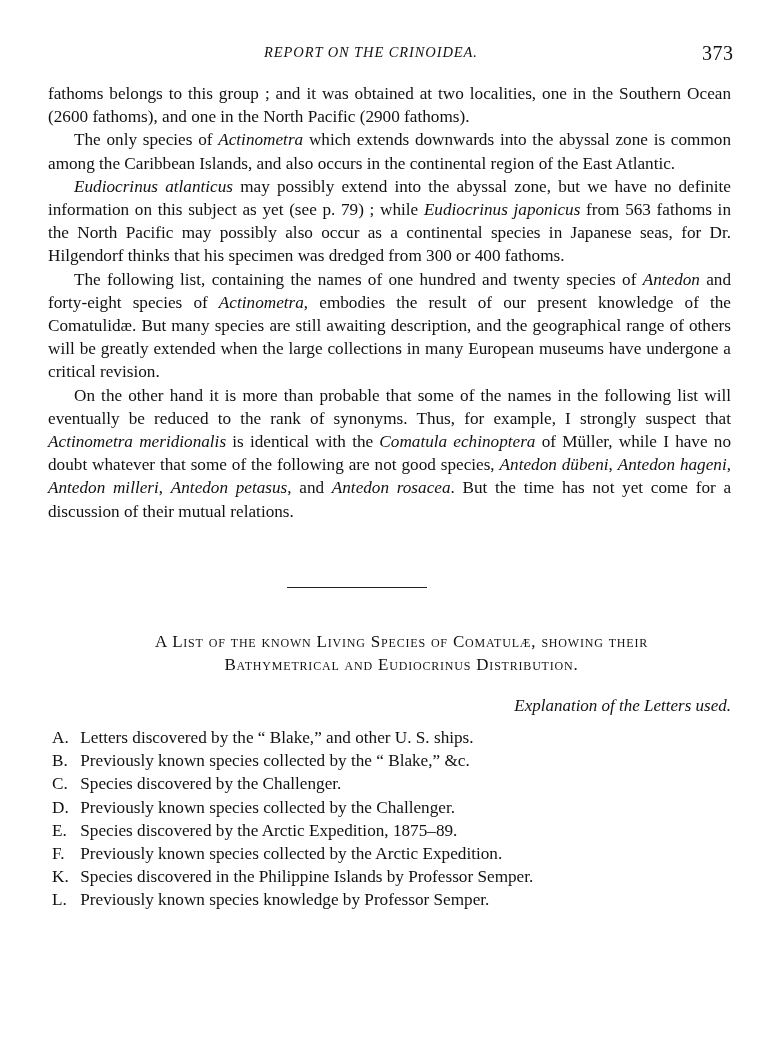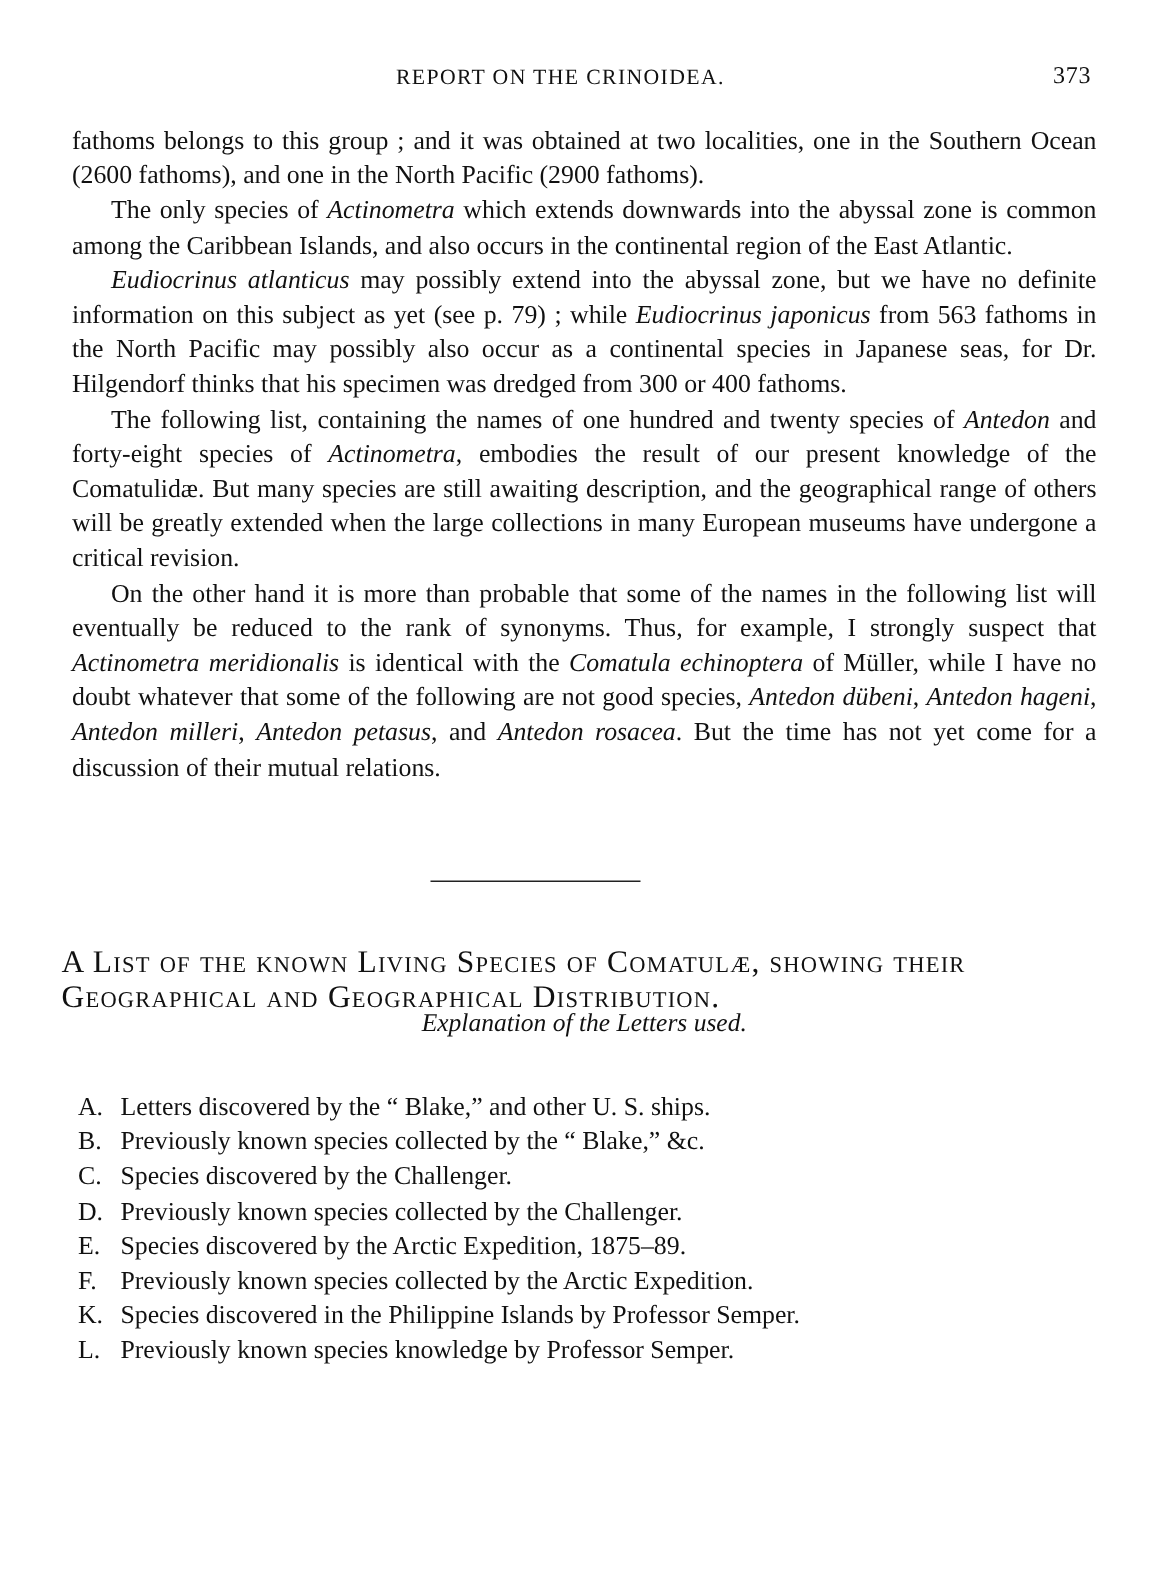--- a/index.html
+++ b/index.html
@@ -28,26 +28,27 @@
       width: 776px;
       height: 24px;
     }
     .running-title {
       position: absolute;
       left: 264px;
       top: 0;
       font-size: 14.5px;
       letter-spacing: 0.9px;
       font-weight: normal;
+      font-style: italic;
     }
     .page-number {
       position: absolute;
       left: 702px;
       top: -2px;
-      font-size: 16px;
+      font-size: 20px;
       letter-spacing: 0.5px;
     }
     .body-text {
       position: absolute;
       left: 48px;
       top: 82px;
       width: 683px;
       font-size: 17.2px;
       line-height: 23.2px;
       text-align: justify;
@@ -63,34 +64,35 @@
     .rule {
       position: absolute;
       left: 287px;
       top: 587px;
       width: 140px;
       height: 0;
       border-top: 1.5px solid #222;
     }
     .section-heading {
       position: absolute;
-      left: 41px;
+      left: 60px;
       top: 630px;
       width: 683px;
-      font-size: 21px;
+      text-align: center;
+      font-size: 17px;
       line-height: 23px;
       font-variant: small-caps;
       letter-spacing: 0.8px;
     }
     .subheading {
       position: absolute;
       left: 48px;
-      top: 672px;
+      top: 696px;
       width: 683px;
-      text-align: center;
+      text-align: right;
       font-size: 17px;
       font-style: italic;
     }
     .legend-list {
       position: absolute;
       left: 52px;
       top: 726px;
       width: 640px;
       font-size: 17.2px;
       line-height: 23.2px;
@@ -121,21 +123,21 @@
       <p><span>The only species of </span><i>Actinometra</i><span> which extends downwards into the abyssal zone is common among the Caribbean Islands, and also occurs in the continental region of the East Atlantic.</span></p>
       <p><i>Eudiocrinus atlanticus</i><span> may possibly extend into the abyssal zone, but we have no definite information on this subject as yet (see p. 79) ; while </span><i>Eudiocrinus japonicus</i><span> from 563 fathoms in the North Pacific may possibly also occur as a continental species in Japanese seas, for Dr. Hilgendorf thinks that his specimen was dredged from 300 or 400 fathoms.</span></p>
       <p><span>The following list, containing the names of one hundred and twenty species of </span><i>Antedon</i><span> and forty-eight species of </span><i>Actinometra</i><span>, embodies the result of our present knowledge of the Comatulidæ.  But many species are still awaiting description, and the geographical range of others will be greatly extended when the large collections in many European museums have undergone a critical revision.</span></p>
       <p><span>On the other hand it is more than probable that some of the names in the following list will eventually be reduced to the rank of synonyms.  Thus, for example, I strongly suspect that </span><i>Actinometra meridionalis</i><span> is identical with the </span><i>Comatula echinoptera</i><span> of Müller, while I have no doubt whatever that some of the following are not good species, </span><i>Antedon dübeni</i><span>, </span><i>Antedon hageni</i><span>, </span><i>Antedon milleri</i><span>, </span><i>Antedon petasus</i><span>, and </span><i>Antedon rosacea</i><span>.  But the time has not yet come for a discussion of their mutual relations.</span></p>
     </div>
 
   <div class="rule"></div>
 
   <div class="section-heading">
     <div>A List of the known Living Species of Comatulæ, showing their</div>
-    <div>Geographical and Geographical Distribution.</div>
+    <div>Bathymetrical and Eudiocrinus Distribution.</div>
   </div>
 
   <div class="subheading">Explanation of the Letters used.</div>
 
   <ul class="legend-list" id="legend-list">
       <li><span class="legend-letter">A.</span><span> Letters discovered by the “ Blake,” and other U. S. ships.</span></li>
       <li><span class="legend-letter">B.</span><span> Previously known species collected by the “ Blake,” &amp;c.</span></li>
       <li><span class="legend-letter">C.</span><span> Species discovered by the Challenger.</span></li>
       <li><span class="legend-letter">D.</span><span> Previously known species collected by the Challenger.</span></li>
       <li><span class="legend-letter">E.</span><span> Species discovered by the Arctic Expedition, 1875–89.</span></li>

